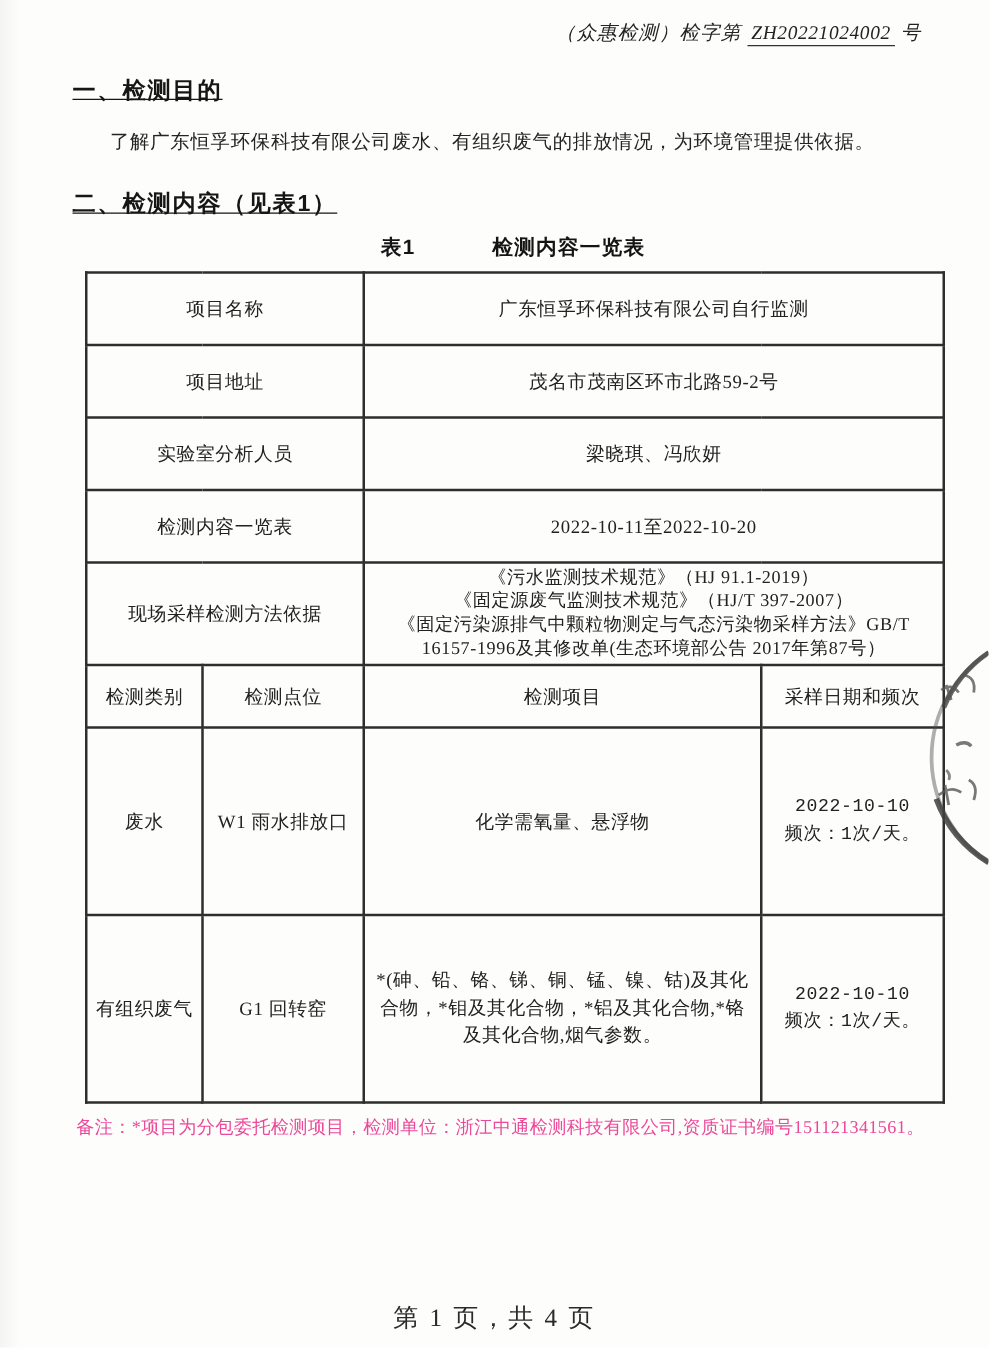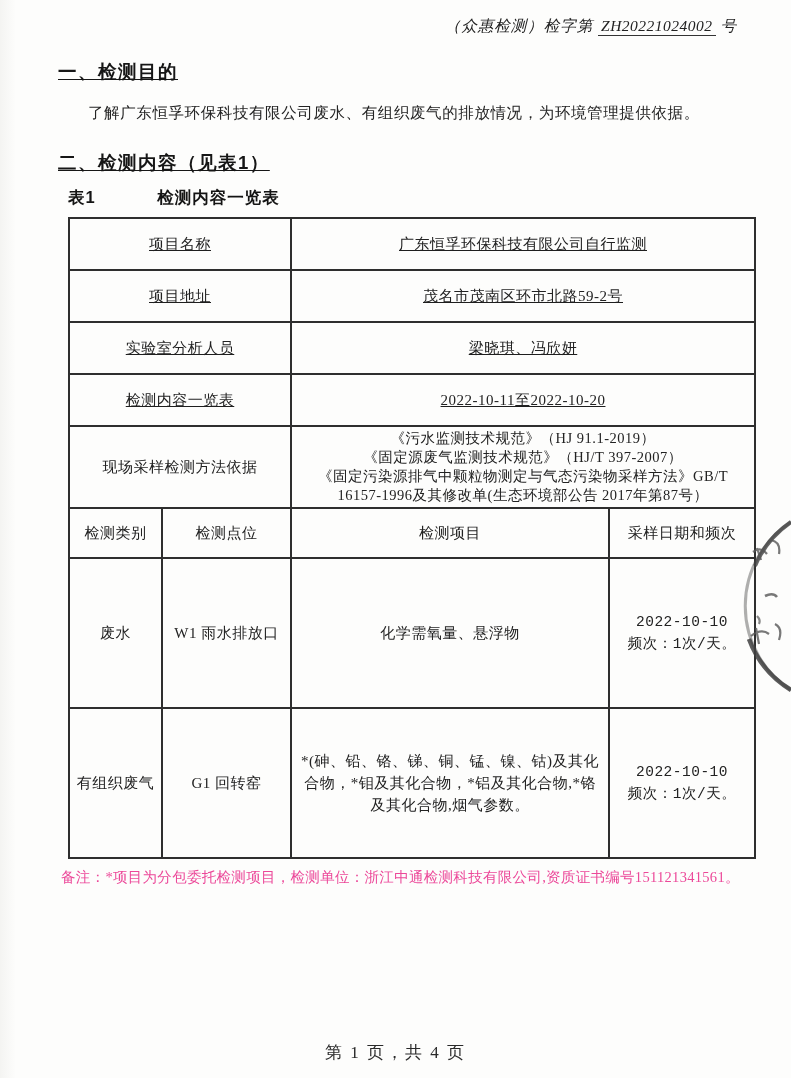--- a/index.html
+++ b/index.html
@@ -35,20 +35,21 @@
   }
   .sec-heading.second { margin-top: 26px; }
   .purpose-body {
     margin: 19px 40px 0 88px;
     font-size: 15.5px;
     letter-spacing: 0.6px;
     color: #242424;
   }
   .table-caption {
     margin: 12px 38px 0 68px;
+    text-align: center;
     font-family: "Liberation Sans", "DejaVu Sans", sans-serif;
     font-weight: bold;
     font-size: 16.5px;
     letter-spacing: 1px;
     color: #141414;
   }
   .table-caption .cap-label { margin-right: 56px; }
   table.main-table {
     margin: 8px 0 0 68px;
     width: 686px;
@@ -60,39 +61,39 @@
     border: 2px solid #2e2e2e;
     font-weight: normal;
     font-size: 15px;
     text-align: center;
     vertical-align: middle;
     color: #222;
     padding: 2px 6px;
     letter-spacing: 0.5px;
     overflow: hidden;
   }
-  tr.info-row { height: 52px; text-decoration: underline; }
+  tr.info-row { height: 58px; }
   tr.method-row { height: 78px; }
   tr.head-row { height: 50px; }
   tr.detail-row { height: 150px; }
   .method-lines div { line-height: 19px; font-size: 14.5px; }
   .freq-cell div { line-height: 22px; font-size: 14.5px; font-family: Liberation Mono, monospace; }
   .items-long { font-size: 14.5px; line-height: 22px; padding: 0 2px; }
   .note-line {
     margin: 9px 30px 0 61px;
     font-size: 14.5px;
     letter-spacing: 0.3px;
     color: #ec4899;
   }
   .page-footer {
     position: absolute;
     left: 0; right: 0;
     top: 1041px;
     text-align: center;
-    font-size: 17px;
+    font-size: 20px;
     letter-spacing: 2px;
     color: #2a2a2a;
   }
   .seal {
     position: absolute;
     top: 504px;
     right: 0;
     width: 50px;
     height: 205px;
     overflow: hidden;

